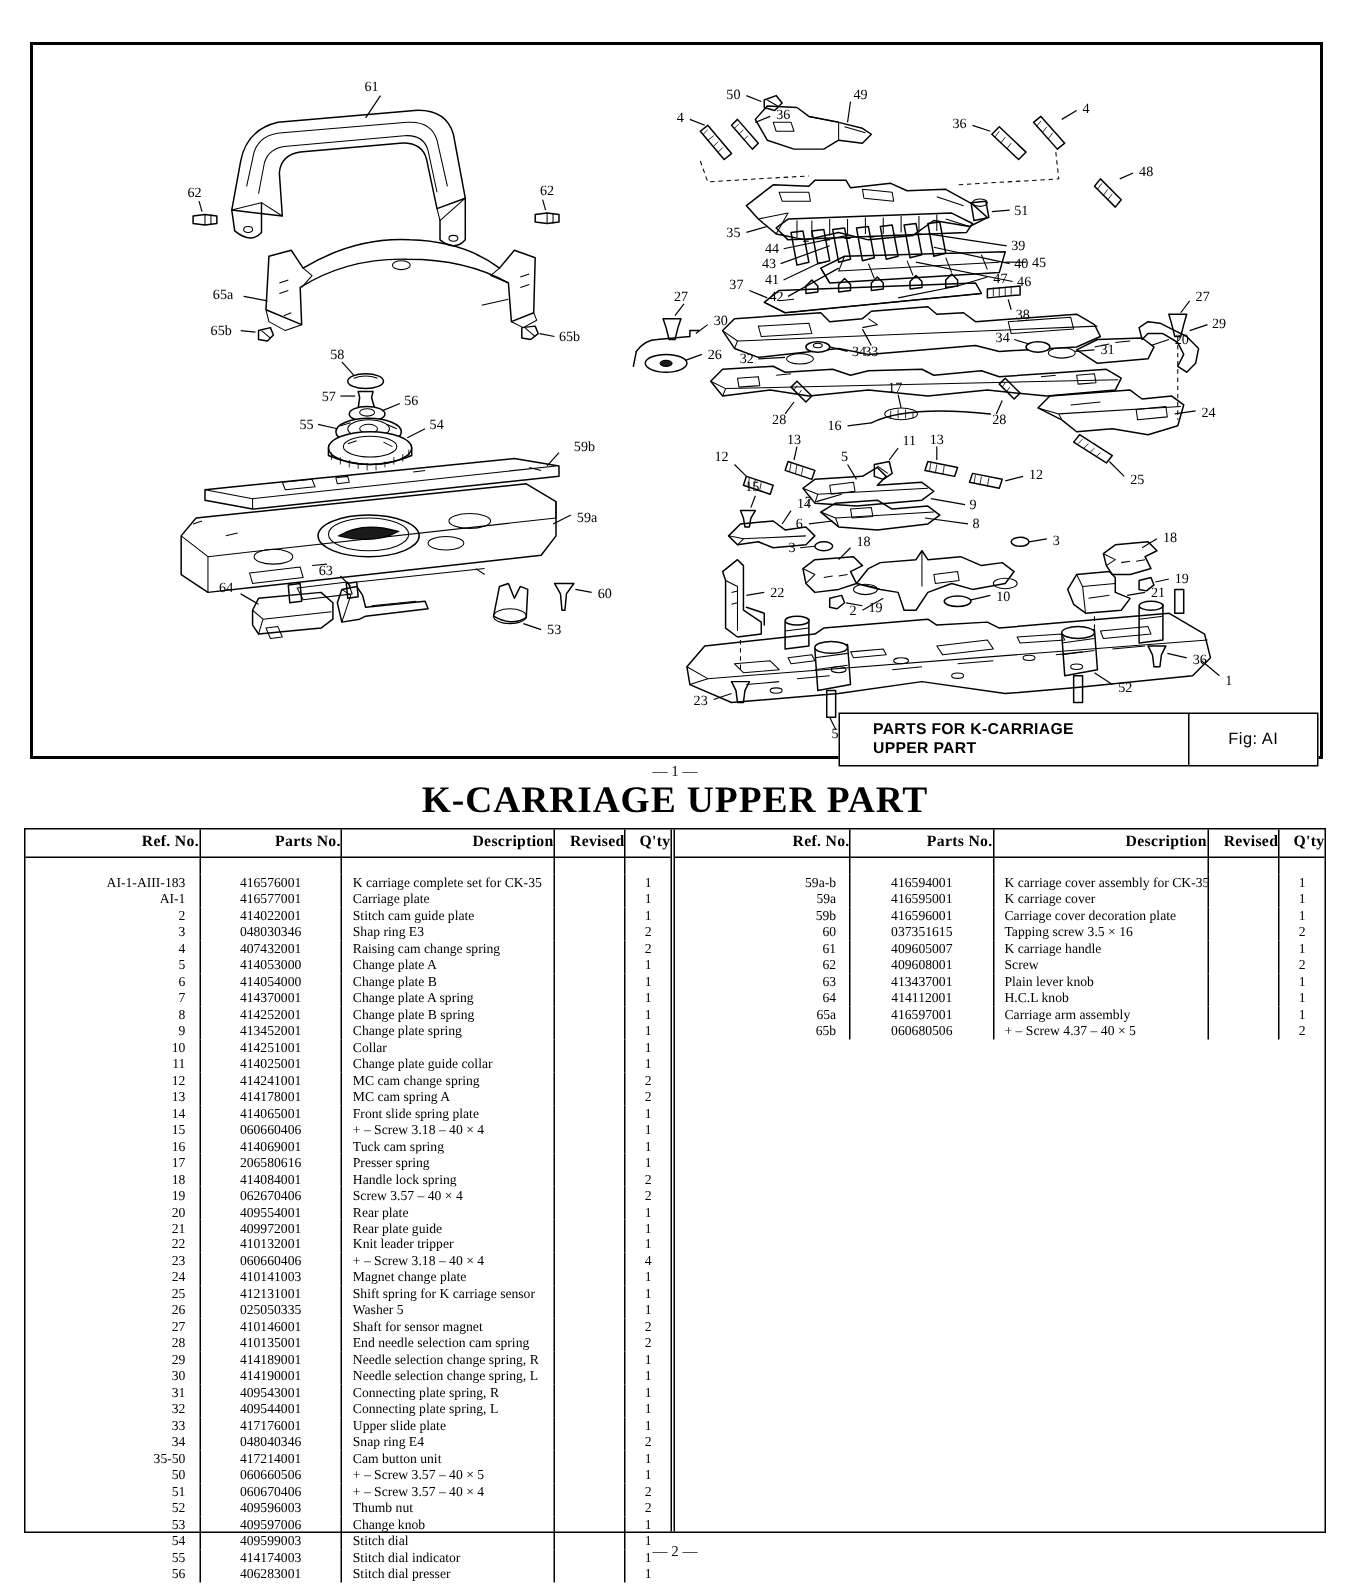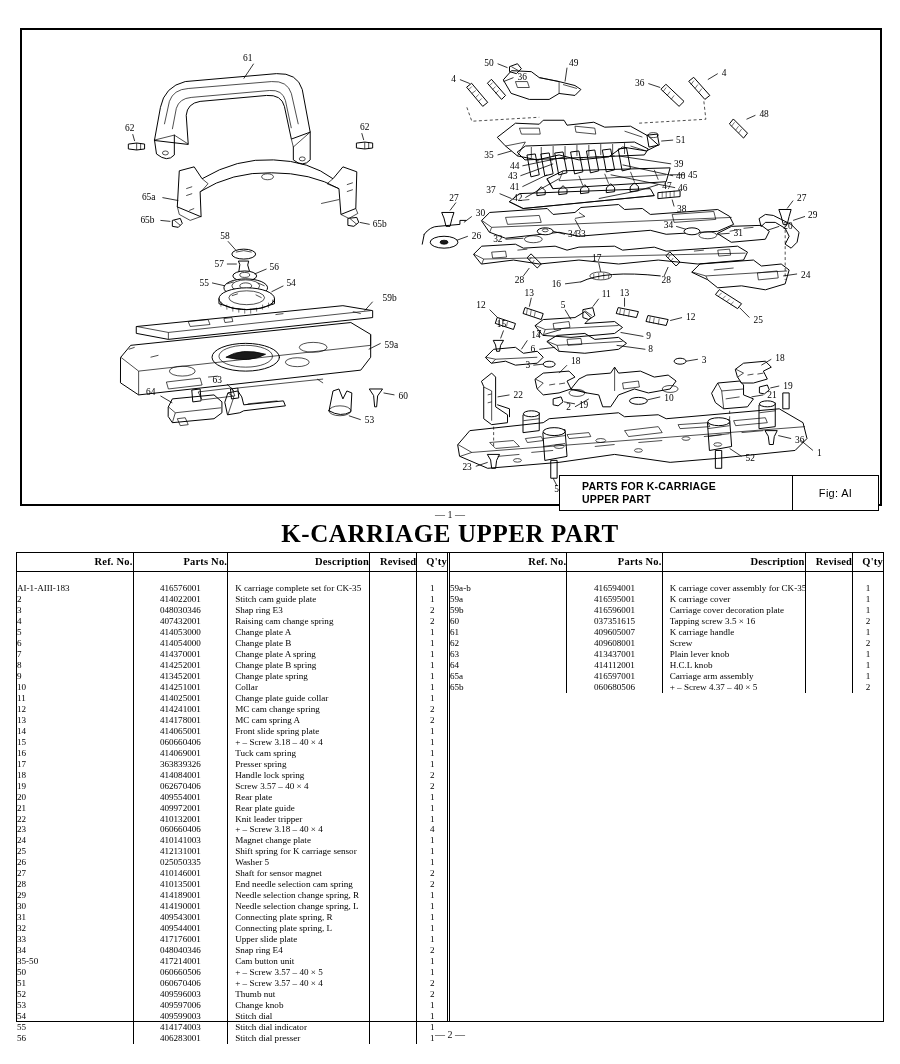--- a/index.html
+++ b/index.html
@@ -116,21 +116,21 @@
     font-size: 9.1px;
     line-height: 10.6px;
     padding: 0.2px 0;
     border-right: 1px solid #000;
     vertical-align: top;
     white-space: nowrap;
     overflow: hidden;
   }
   table.parts td:last-child { border-right: none; }
 
-  .col-ref   { width: 27%; padding-right: 9px !important; }
+  .col-ref   { width: 27%; text-align: right; padding-right: 9px !important; }
   .col-part  { width: 22%; text-align: center; }
   .col-desc  { width: 33%; text-align: left;  padding-left: 7px !important; }
   .col-rev   { width: 11%; text-align: center; margin-left: 27px; }
   .col-qty   { width:  7%; text-align: center; }
 
   th.col-ref, th.col-desc { text-align: center; padding-right:0 !important; padding-left:0 !important;}
 
   .tbody-pad { height: 2px; }
 
   
@@ -848,20 +848,27 @@
             <td class="col-qty">&nbsp;</td>
           </tr>
           <tr>
             <td class="col-ref">AI-1-AIII-183</td>
             <td class="col-part">416576001</td>
             <td class="col-desc">K carriage complete set for CK-35</td>
             <td class="col-rev">&nbsp;</td>
             <td class="col-qty">1</td>
           </tr>
           <tr>
+            <td class="col-ref">AI-1</td>
+            <td class="col-part">416577001</td>
+            <td class="col-desc">Carriage plate</td>
+            <td class="col-rev">&nbsp;</td>
+            <td class="col-qty">1</td>
+          </tr>
+          <tr>
             <td class="col-ref">2</td>
             <td class="col-part">414022001</td>
             <td class="col-desc">Stitch cam guide plate</td>
             <td class="col-rev">&nbsp;</td>
             <td class="col-qty">1</td>
           </tr>
           <tr>
             <td class="col-ref">3</td>
             <td class="col-part">048030346</td>
             <td class="col-desc">Shap ring E3</td>
@@ -954,21 +961,21 @@
           </tr>
           <tr>
             <td class="col-ref">16</td>
             <td class="col-part">414069001</td>
             <td class="col-desc">Tuck cam spring</td>
             <td class="col-rev">&nbsp;</td>
             <td class="col-qty">1</td>
           </tr>
           <tr>
             <td class="col-ref">17</td>
-            <td class="col-part">363839326</td>
+            <td class="col-part">206580616</td>
             <td class="col-desc">Presser spring</td>
             <td class="col-rev">&nbsp;</td>
             <td class="col-qty">1</td>
           </tr>
           <tr>
             <td class="col-ref">18</td>
             <td class="col-part">414084001</td>
             <td class="col-desc">Handle lock spring</td>
             <td class="col-rev">&nbsp;</td>
             <td class="col-qty">2</td>

